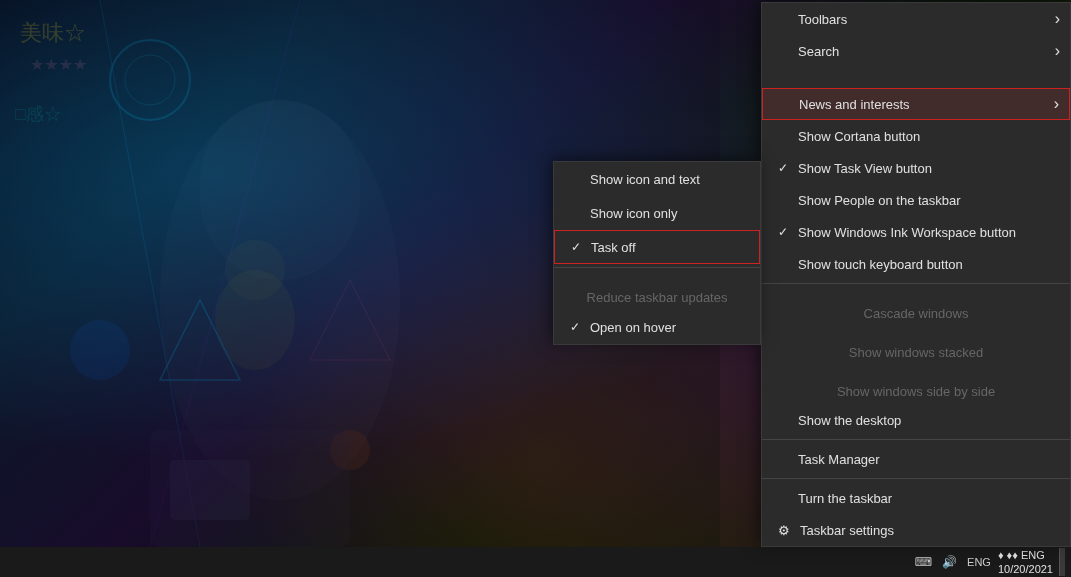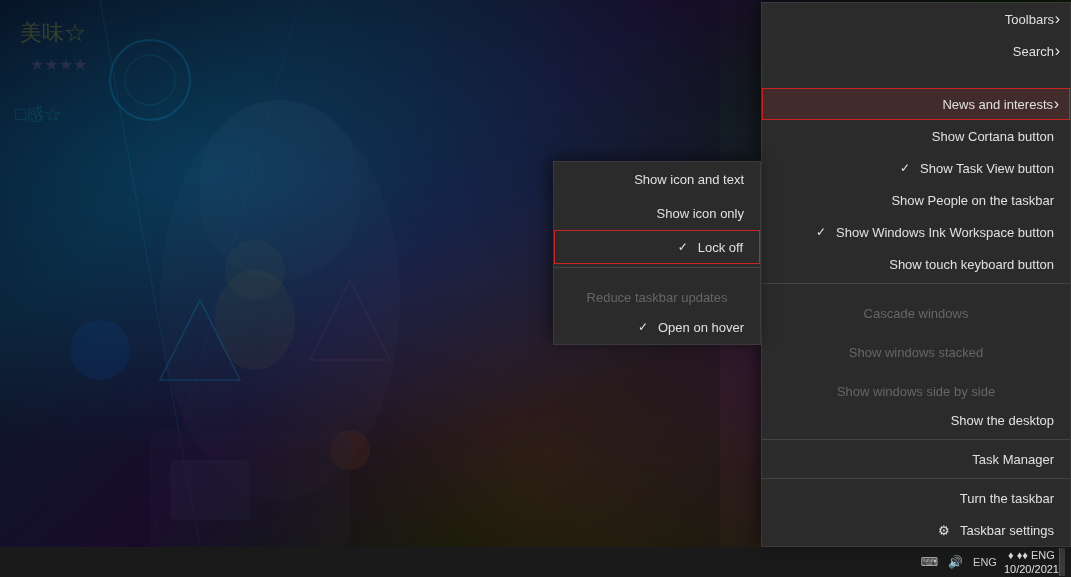--- a/index.html
+++ b/index.html
@@ -49,21 +49,20 @@
     .menu-item {
       display: flex;
       align-items: center;
       padding: 5px 16px;
       color: #e0e0e0;
       font-size: 13px;
       cursor: pointer;
       position: relative;
       white-space: nowrap;
       min-height: 32px;
-      justify-content: flex-end;
     }
 
     .menu-item.disabled {
       color: #666666;
       flex-direction: column;
     }
 
     .menu-item.has-submenu::after {
       content: '›';
       position: absolute;
@@ -134,21 +133,22 @@
       display: flex;
       align-items: center;
       justify-content: flex-end;
       padding: 0 6px;
       z-index: 50;
     }
 
     .taskbar-datetime {
       color: #e0e0e0;
       font-size: 11px;
-      text-align: center;
+      text-align: left;
+      margin-right: 6px;
     }
 
     .taskbar-datetime div {
       line-height: 14px;
     }
 
     .taskbar-show-desktop {
       width: 6px;
       height: 28px;
       background: #3a3a3a;
@@ -218,21 +218,21 @@
   <div class="menu-item">
     <span class="check-mark">&nbsp;</span>
     <span>Show icon and text</span>
   </div>
   <div class="menu-item">
     <span class="check-mark">&nbsp;</span>
     <span>Show icon only</span>
   </div>
   <div class="menu-item has-outline" style="border: 1.5px solid #cc2222;">
     <span class="check-mark">✓</span>
-    <span>Lock off</span>
+    <span>Task off</span>
   </div>
   <div class="menu-separator"></div>
   <div class="menu-item disabled">
     <span class="check-mark">&nbsp;</span>
     <span>Reduce taskbar updates</span>
   </div>
   <div class="menu-item">
     <span class="check-mark">✓</span>
     <span>Open on hover</span>
   </div>

